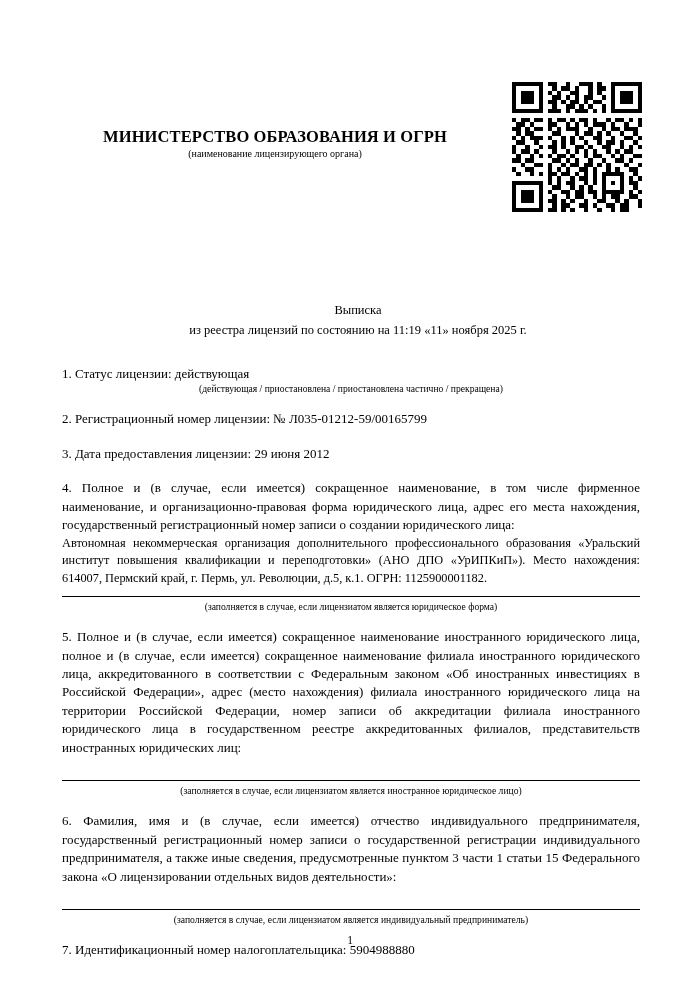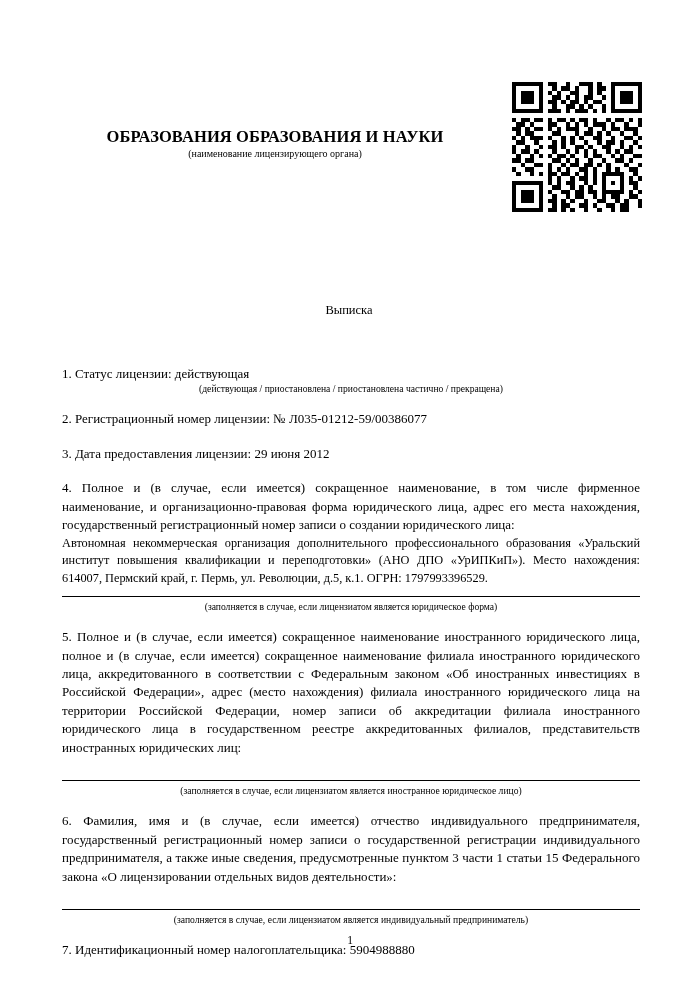--- a/index.html
+++ b/index.html
@@ -44,21 +44,21 @@
     line-height: 1.35;
     letter-spacing: 0.1px;
   }
   .header-sub {
     font-size: 10px;
   }
 
   .doc-title {
     position: absolute;
     top: 300px;
-    left: 59px;
+    left: 68px;
     width: 580px;
     text-align: center;
     font-size: 12.5px;
     line-height: 1.6;
   }
 
   .content {
     position: absolute;
     top: 365px;
     left: 62px;
@@ -346,43 +346,44 @@
           <rect x="16" y="28" width="1" height="1"></rect>
         <rect x="19" y="28" width="1" height="1"></rect>
           <rect x="22" y="28" width="1" height="1"></rect>
         <rect x="24" y="28" width="2" height="1"></rect>
       </g>
     </svg>
   </div>
 
   <div class="header-block">
     <div class="header-title">
-      <div>ОБРАЗОВАНИЯ ОБРАЗОВАНИЯ И НАУКИ</div>
+      <div>МИНИСТЕРСТВО ОБРАЗОВАНИЯ И ОГРН</div>
     </div>
     <div class="header-sub">(наименование лицензирующего органа)</div>
   </div>
 
   <div class="doc-title">
     <div>Выписка</div>
+    <div>из реестра лицензий по состоянию на 11:19 «11» ноября 2025 г.</div>
   </div>
 
   <div class="content">
 
     <div class="item">1. Статус лицензии: действующая</div>
     <div class="note">(действующая / приостановлена / приостановлена частично / прекращена)</div>
 
     <div class="item-gap"></div>
-    <div class="item">2. Регистрационный номер лицензии: № Л035-01212-59/00386077</div>
+    <div class="item">2. Регистрационный номер лицензии: № Л035-01212-59/00165799</div>
 
     <div class="item-gap"></div>
     <div class="item">3. Дата предоставления лицензии: 29 июня 2012</div>
 
     <div class="item-gap"></div>
     <div class="item">4. Полное и (в случае, если имеется) сокращенное наименование, в том числе фирменное наименование, и организационно-правовая форма юридического лица, адрес его места нахождения, государственный регистрационный номер записи о создании юридического лица:</div>
-    <div class="body-text">Автономная некоммерческая организация дополнительного профессионального образования «Уральский институт повышения квалификации и переподготовки» (АНО ДПО «УрИПКиП»). Место нахождения: 614007, Пермский край, г. Пермь, ул. Революции, д.5, к.1. ОГРН: 1797993396529.</div>
+    <div class="body-text">Автономная некоммерческая организация дополнительного профессионального образования «Уральский институт повышения квалификации и переподготовки» (АНО ДПО «УрИПКиП»). Место нахождения: 614007, Пермский край, г. Пермь, ул. Революции, д.5, к.1. ОГРН: 1125900001182.</div>
     <hr class="rule">
     <div class="note">(заполняется в случае, если лицензиатом является юридическое форма)</div>
 
     <div class="item-gap"></div>
     <div class="item">5. Полное и (в случае, если имеется) сокращенное наименование иностранного юридического лица, полное и (в случае, если имеется) сокращенное наименование филиала иностранного юридического лица, аккредитованного в соответствии с Федеральным законом «Об иностранных инвестициях в Российской Федерации», адрес (место нахождения) филиала иностранного юридического лица на территории Российской Федерации, номер записи об аккредитации филиала иностранного юридического лица в государственном реестре аккредитованных филиалов, представительств иностранных юридических лиц:</div>
     <div class="blankline"></div>
     <hr class="rule">
     <div class="note">(заполняется в случае, если лицензиатом является иностранное юридическое лицо)</div>
 
     <div class="item-gap"></div>

